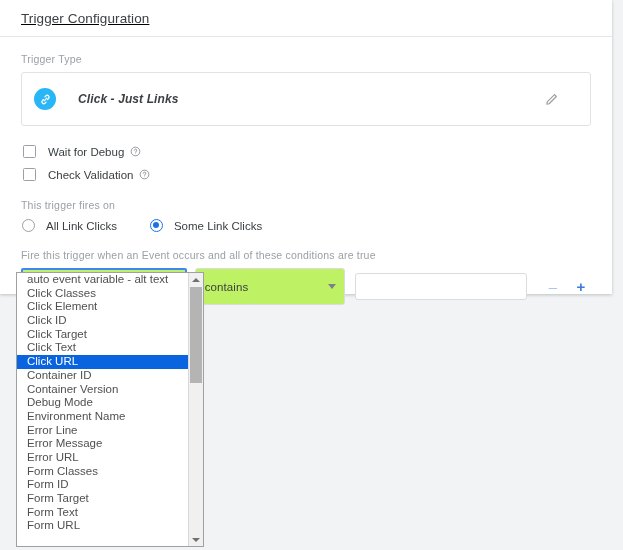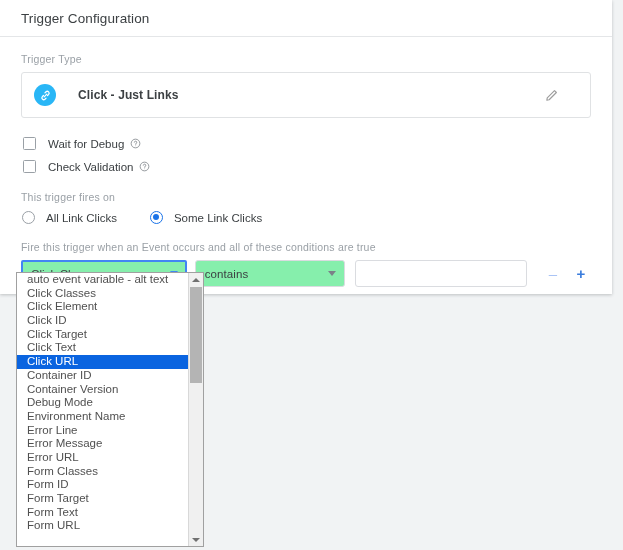--- a/index.html
+++ b/index.html
@@ -27,48 +27,50 @@
     box-sizing: border-box;
   }
 
   #card-header {
     height: 37px;
     border-bottom: 1px solid #e4e6e8;
     display: flex;
     align-items: center;
     padding-left: 21px;
     box-sizing: border-box;
+    text-decoration: underline;
   }
   #card-header .title {
     font-size: 13.5px;
     color: #3c4043;
     letter-spacing: .1px;
   }
 
   #card-body {
     padding: 16px 21px 0 21px;
   }
 
   .field-label {
     font-size: 10.5px;
     color: #9aa0a6;
     letter-spacing: .2px;
     margin-bottom: 7px;
   }
 
   
   #trigger-type-box {
-    height: 46px;
+    height: 54px;
     border: 1px solid #e0e2e4;
     border-radius: 3px;
     display: flex;
     align-items: center;
     padding: 0 30px 0 12px;
     box-sizing: border-box;
     background: #fff;
+    font-style: italic;
   }
   .tt-icon {
     width: 22px;
     height: 22px;
     border-radius: 50%;
     background: #29b6f6;
     display: flex;
     align-items: center;
     justify-content: center;
     flex: none;
@@ -164,24 +166,24 @@
 
   
   #conditions-section { margin-top: 17px; }
   #condition-row {
     display: flex;
     align-items: center;
     margin-top: 7px;
   }
 
   .sel {
-    height: 27px;
+    height: 37px;
     border: 1px solid #dadce0;
     border-radius: 3px;
-    background: #86efac;
+    background: #bef264;
     display: flex;
     align-items: center;
     padding: 0 8px 0 9px;
     box-sizing: border-box;
     font-size: 11.5px;
     color: #3c4043;
     cursor: pointer;
     position: relative;
   }
   .sel .sel-text { flex: 1; letter-spacing: .1px;}

